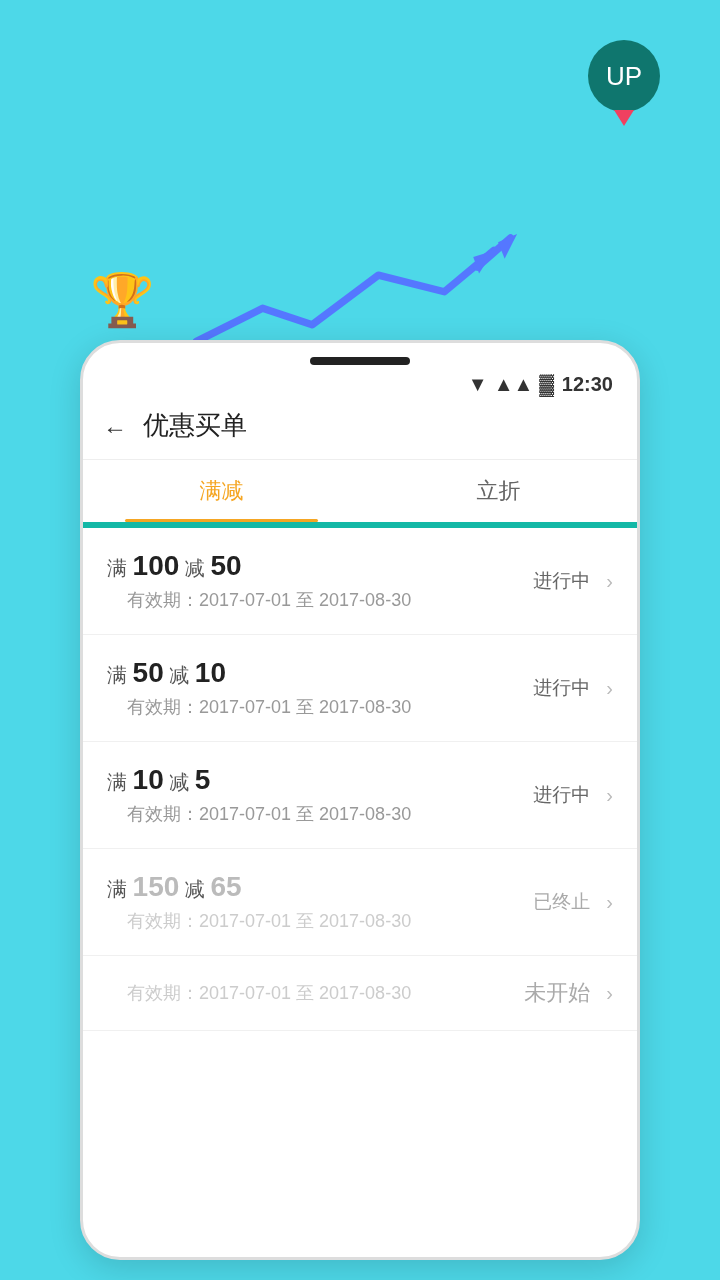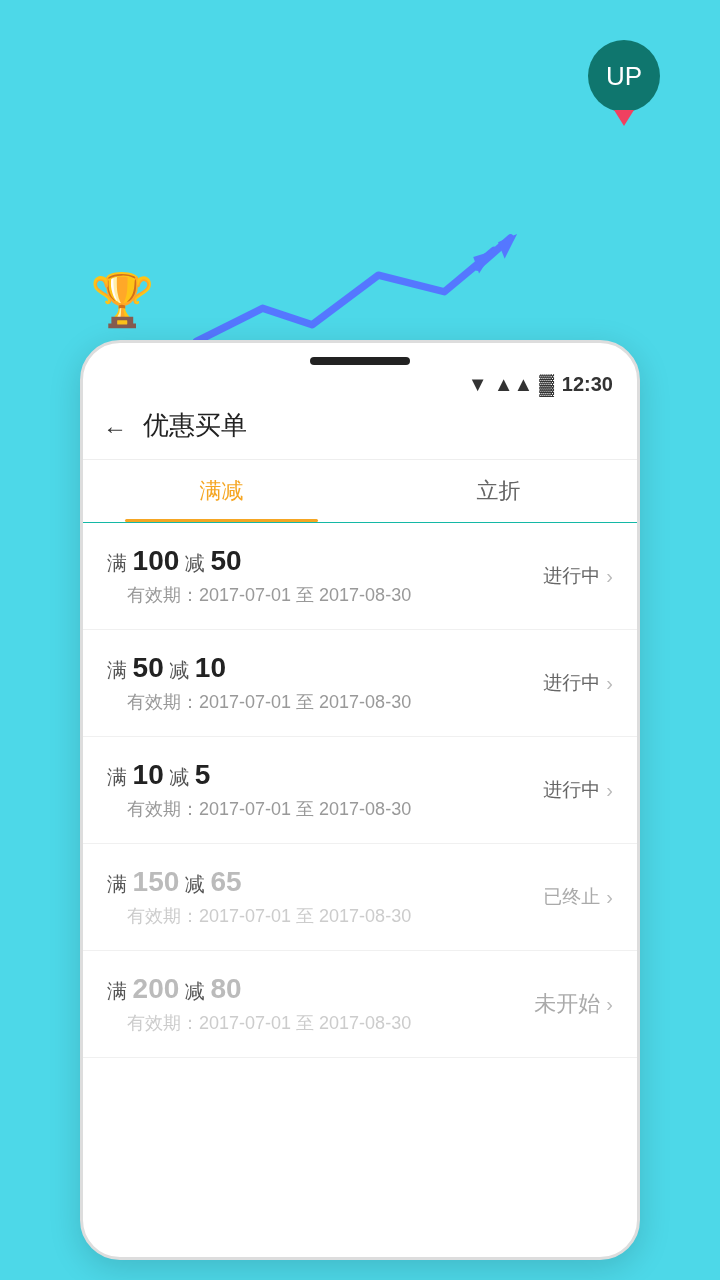--- a/index.html
+++ b/index.html
@@ -136,21 +136,21 @@
     }
     .app-title {
       font-size: 26px;
       font-weight: 500;
       color: #222;
     }
 
     
     .tabs {
       display: flex;
-      border-bottom: 1px solid #14b8a6;
+      border-bottom: 6px solid #14b8a6;
     }
     .tab {
       flex: 1;
       text-align: center;
       padding: 16px 0;
       font-size: 22px;
       color: #666;
       cursor: pointer;
       position: relative;
     }
@@ -191,21 +191,21 @@
       color: #555;
     }
     .item-date {
       font-size: 18px;
       color: #999;
       margin-left: 20px;
     }
     .item-right {
       display: flex;
       align-items: center;
-      gap: 6px;
+      gap: 16px;
       margin-left: 44px;
     }
     .status-ongoing {
       font-size: 19px;
       color: #666;
     }
     .status-ended {
       font-size: 19px;
       color: #aaa;
     }
@@ -320,23 +320,20 @@
       </div>
       <div class="item-date">有效期：2017-07-01 至 2017-08-30</div>
     </div>
     <div class="item-right">
       <span class="status-ended">已终止</span>
       <span class="chevron">›</span>
     </div>
   </div>
         <div class="list-item greyed">
     <div class="item-left">
-      <div class="item-title">
-        <span class="label">满 </span><span class="num">200</span><span class="label"> 减 </span><span class="num">80</span>
-      </div>
       <div class="item-date">有效期：2017-07-01 至 2017-08-30</div>
     </div>
     <div class="item-right">
       <span class="status-notstarted">未开始</span>
       <span class="chevron">›</span>
     </div>
   </div>
       </div>
   </div>
 </div>

